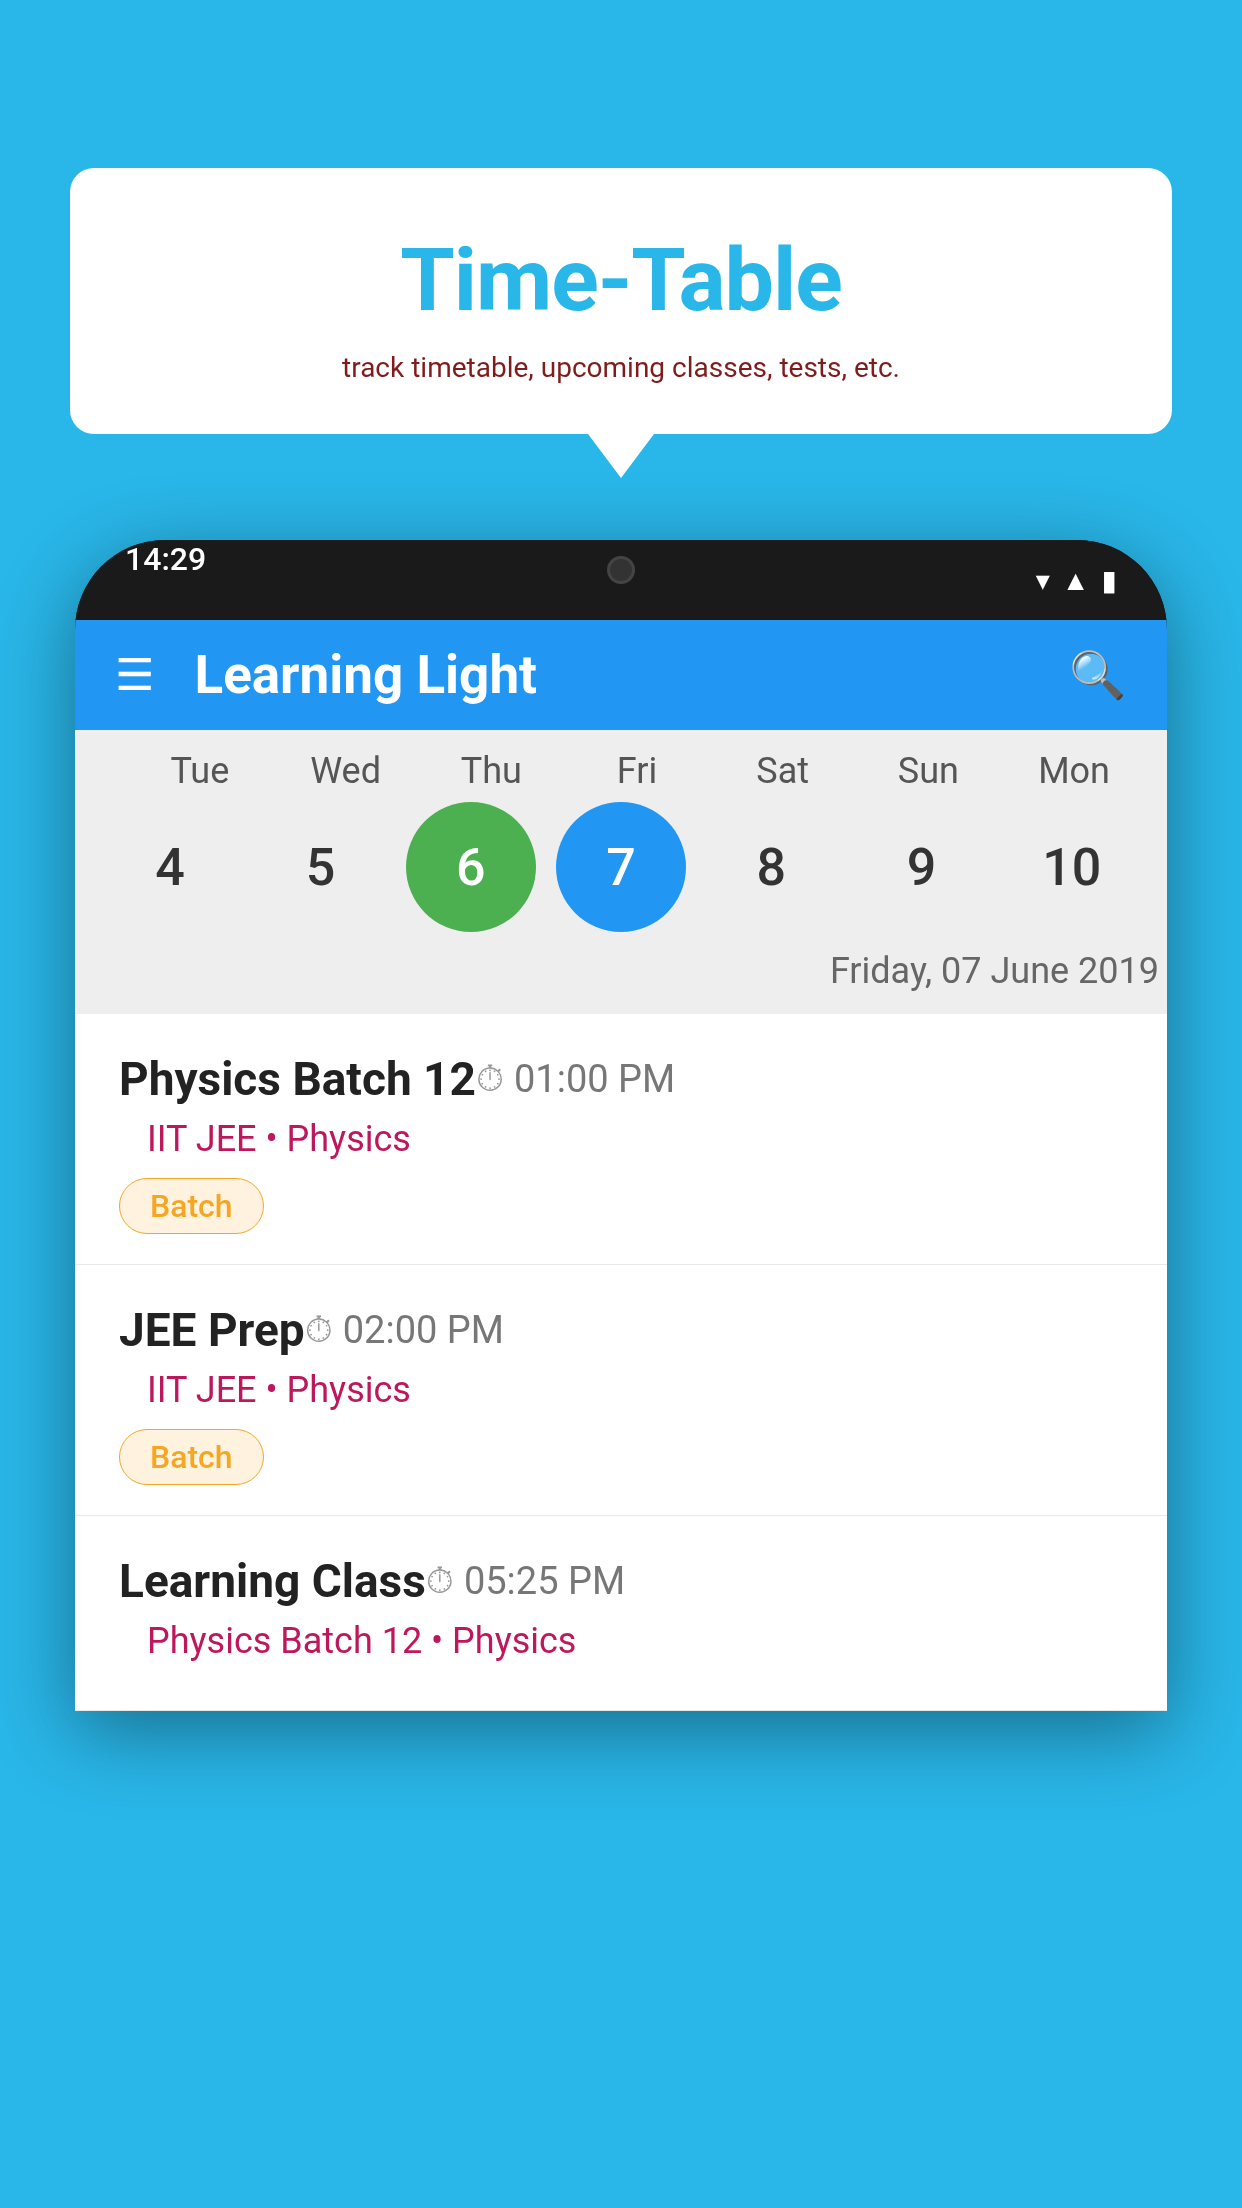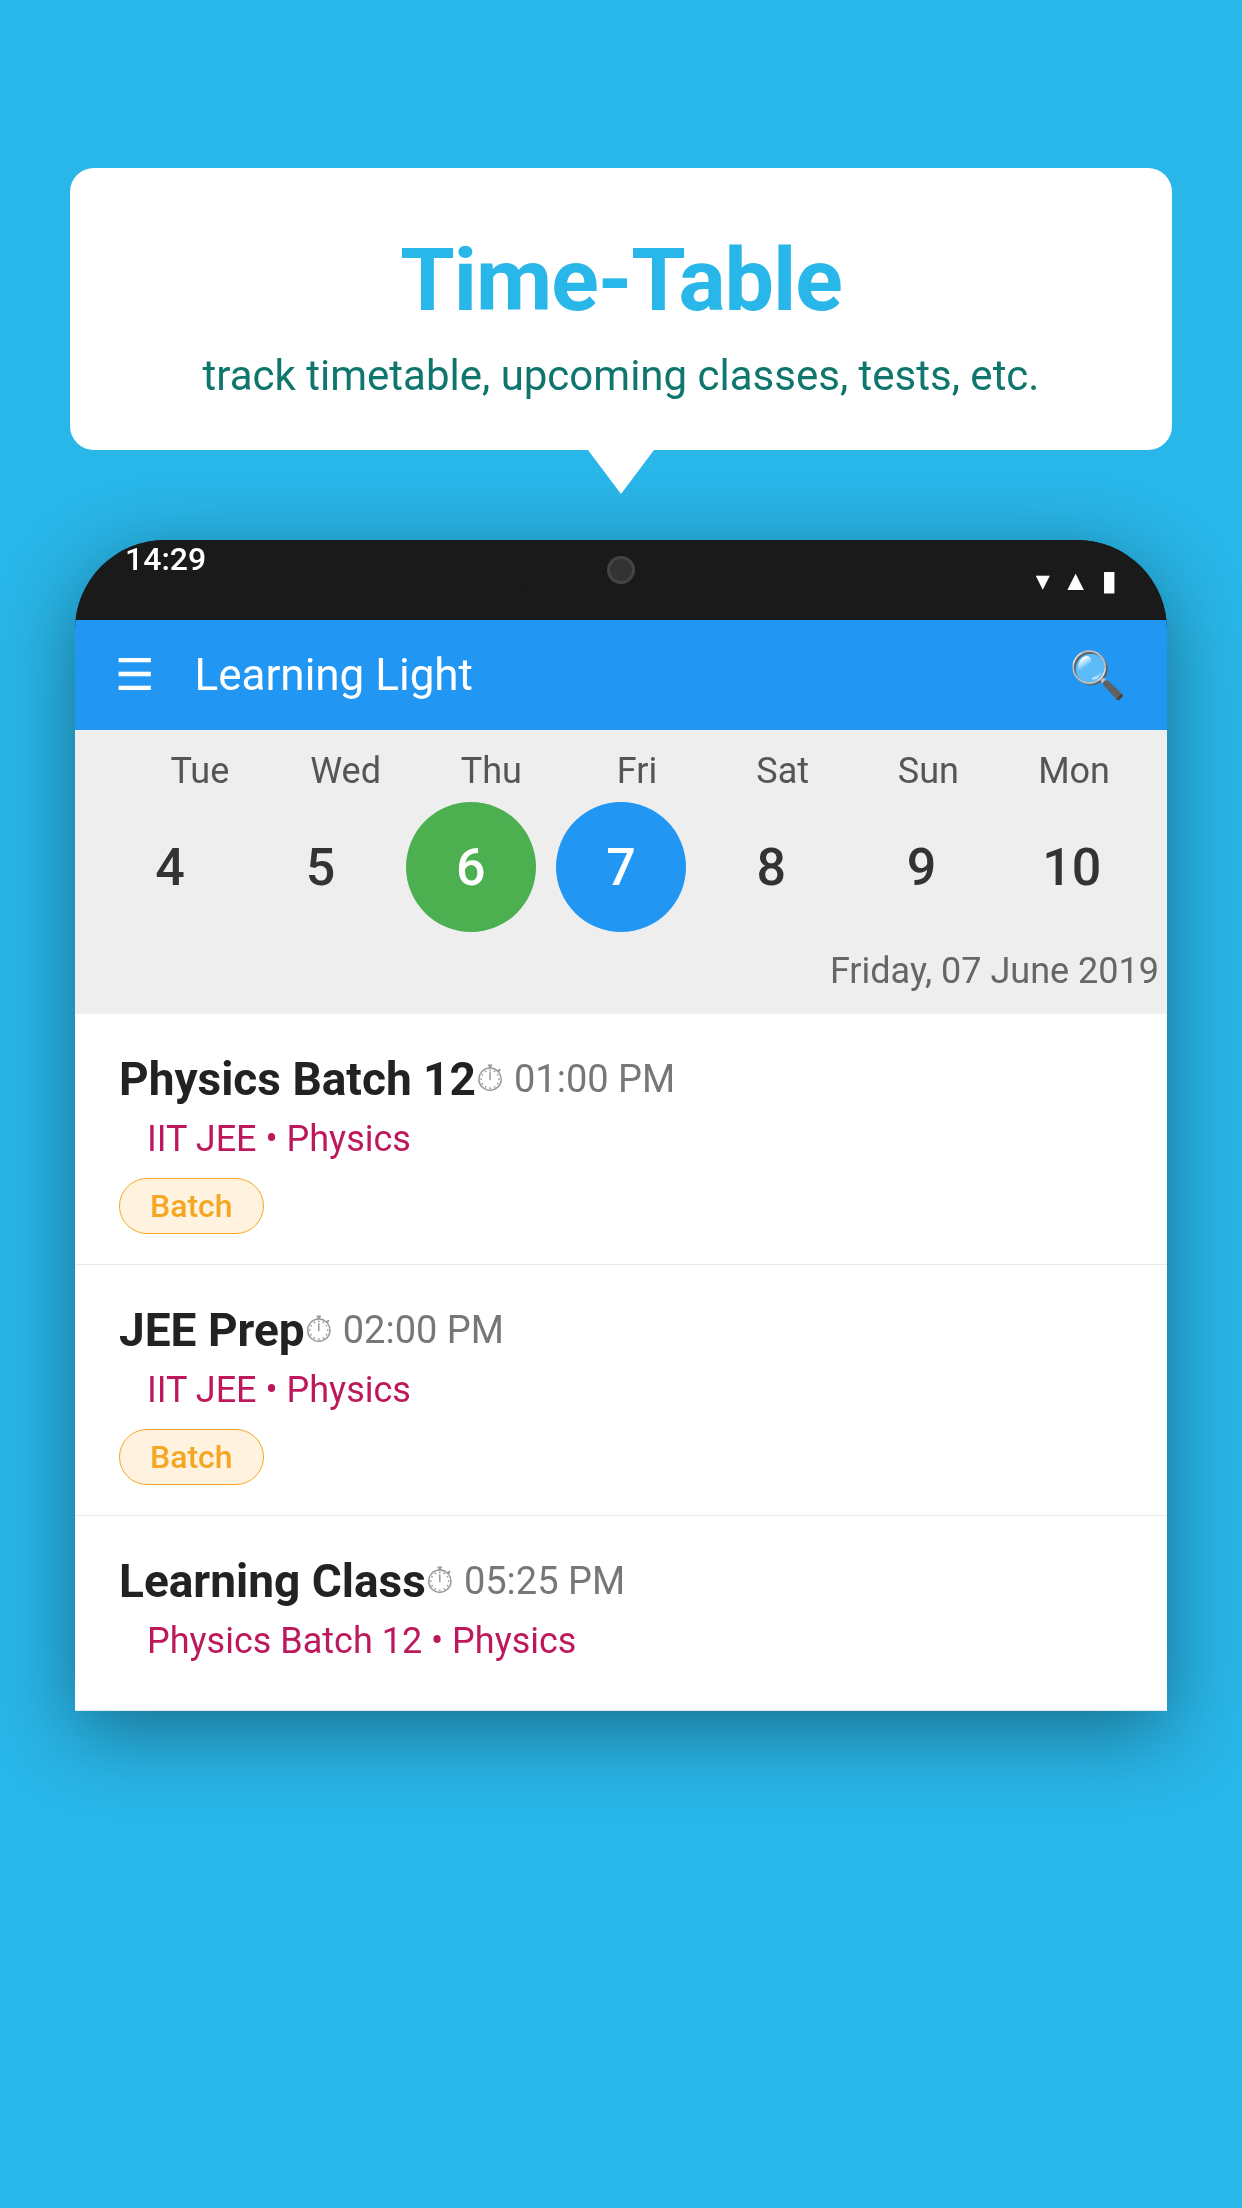--- a/index.html
+++ b/index.html
@@ -38,22 +38,22 @@
 
     .tooltip-title {
       font-size: 88px;
       font-weight: 700;
       color: #29b6e8;
       margin-bottom: 20px;
       letter-spacing: -1px;
     }
 
     .tooltip-subtitle {
-      font-size: 42px;
-      color: #0f766e;
+      font-size: 28px;
+      color: #7f1d1d;
       font-weight: 400;
     }
 
     
     .phone-wrapper {
       position: absolute;
       top: 540px;
       left: 75px;
       right: 75px;
       bottom: 0;
@@ -129,22 +129,22 @@
 
     .hamburger-icon {
       color: white;
       font-size: 44px;
       margin-right: 40px;
       line-height: 1;
     }
 
     .app-title {
       color: white;
-      font-size: 44px;
-      font-weight: 400;
+      font-size: 53px;
+      font-weight: 700;
       flex: 1;
     }
 
     .search-icon {
       color: white;
       font-size: 46px;
     }
 
     
     .calendar-strip {

